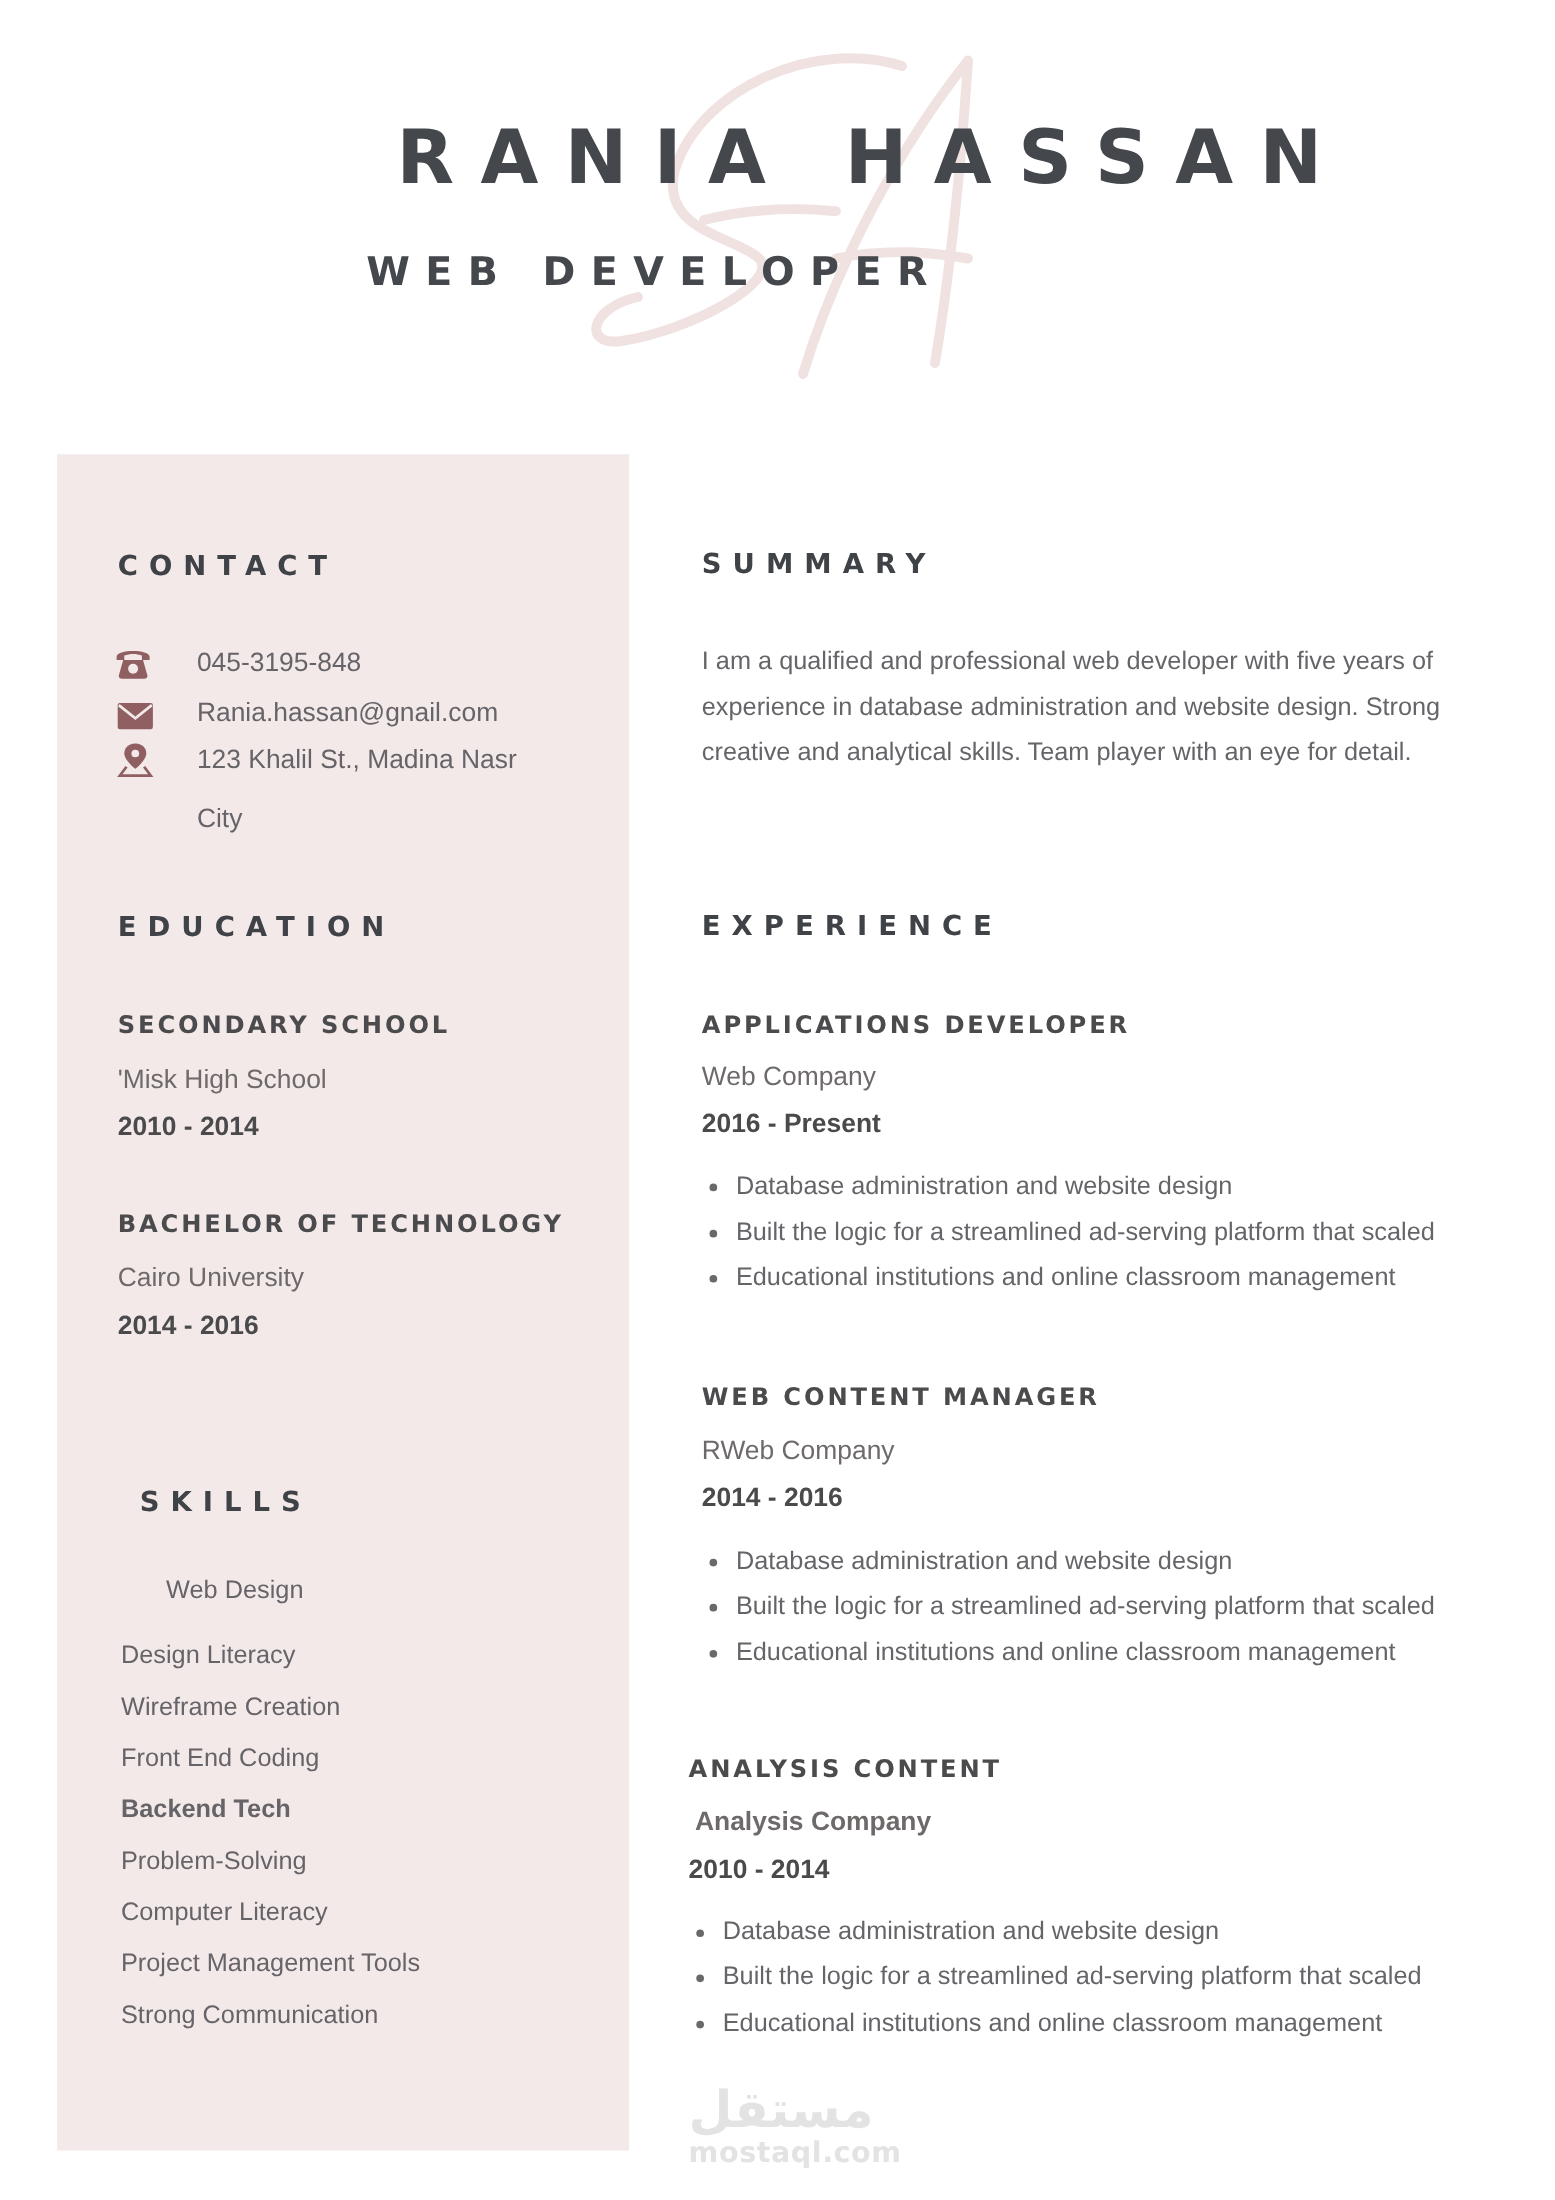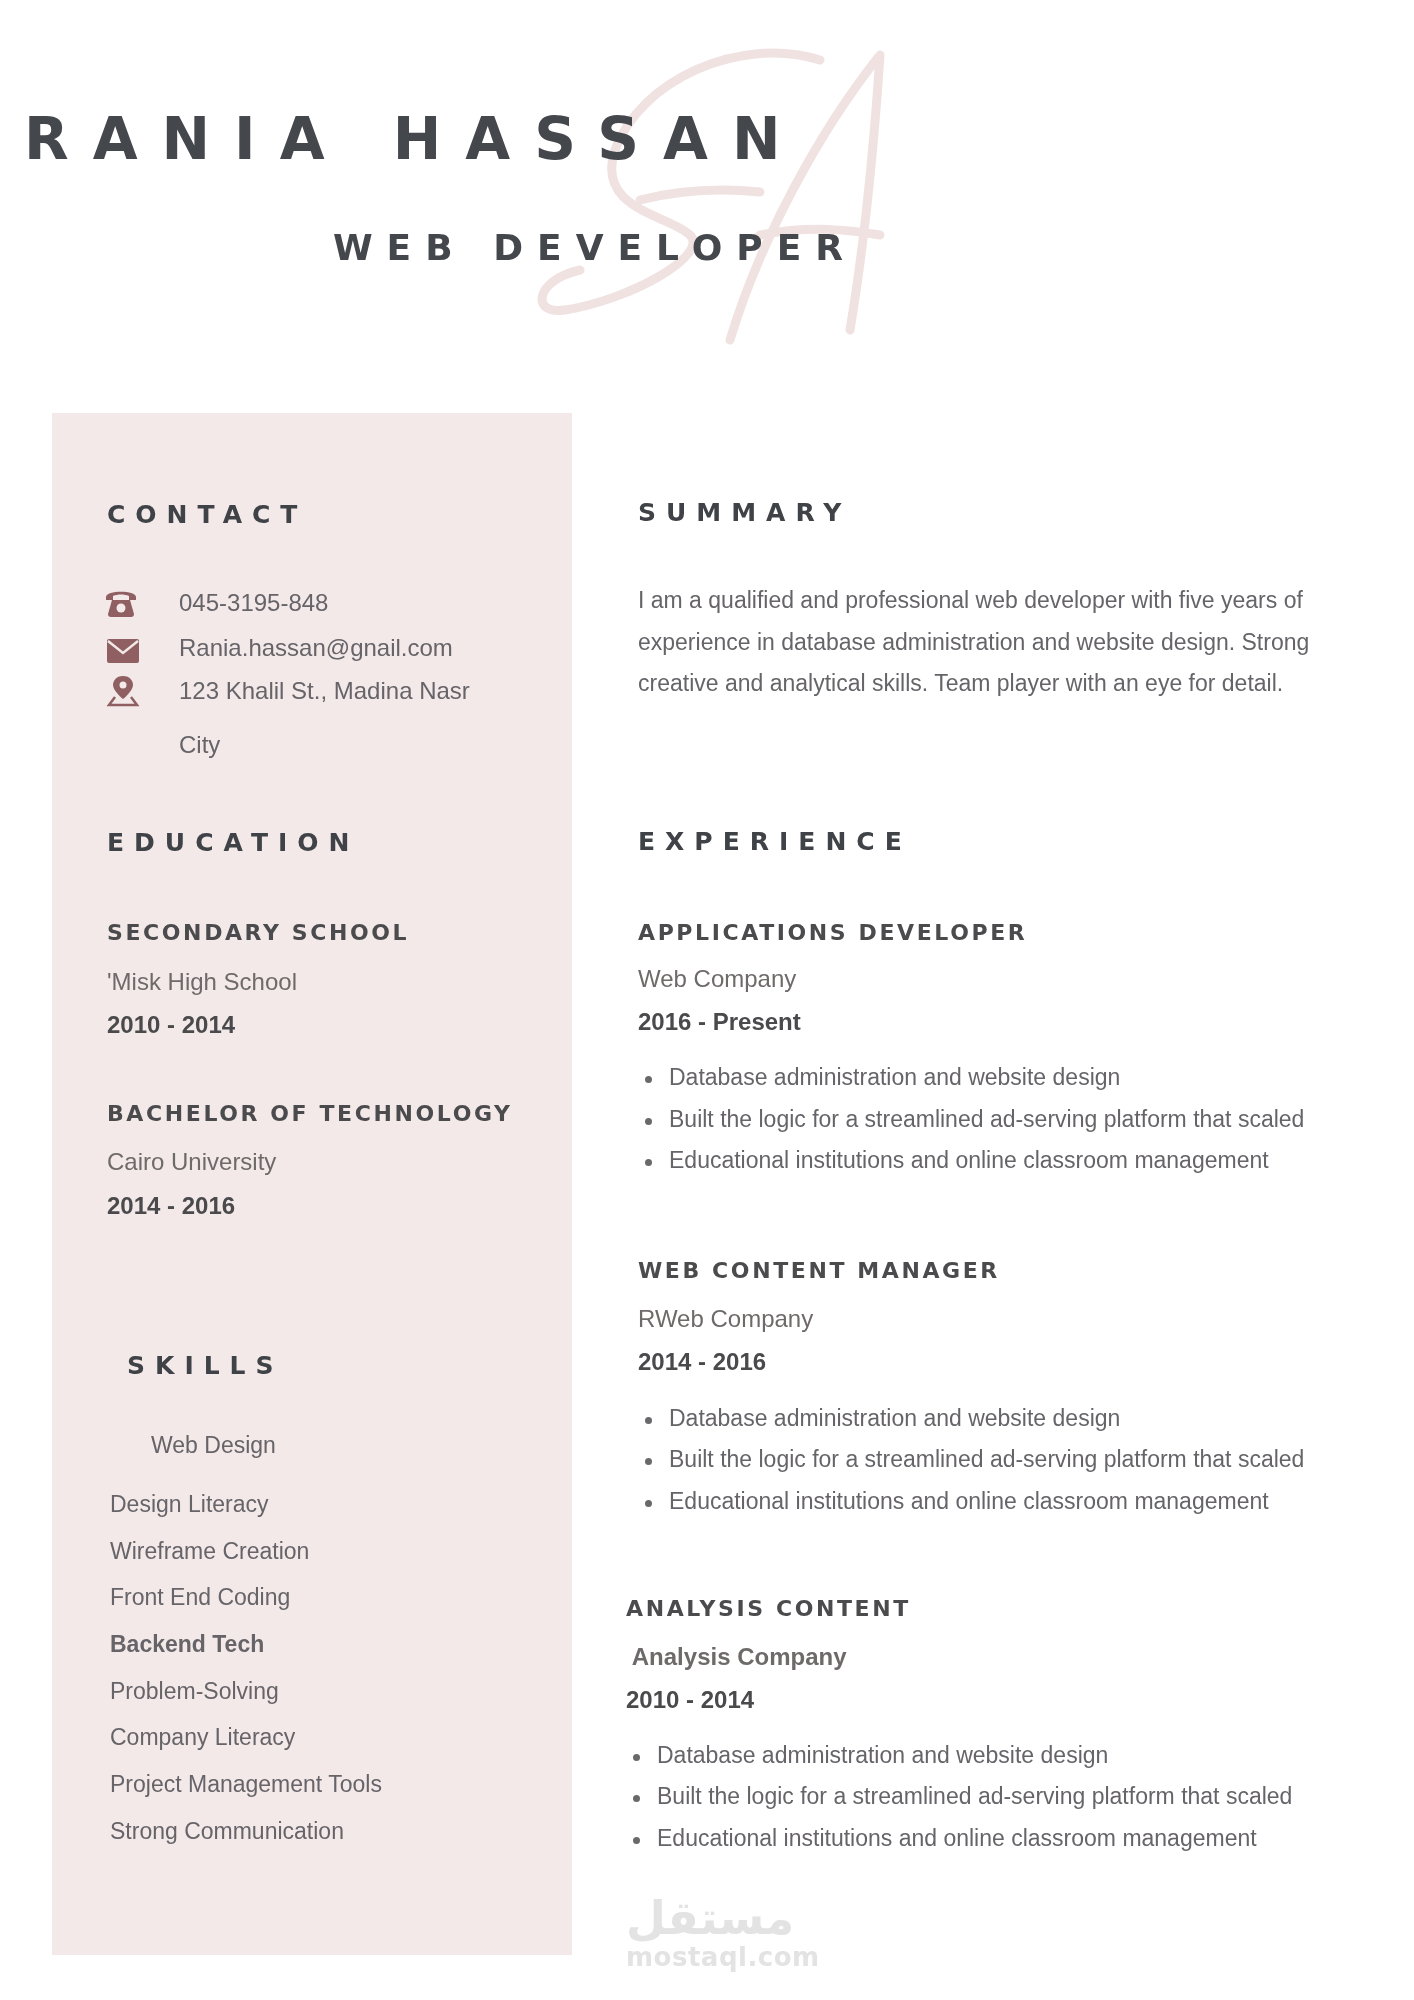--- a/index.html
+++ b/index.html
@@ -8,23 +8,23 @@
     background:#ffffff;
     font-family:"Liberation Sans", sans-serif;
     color:#4a4d52;
   }
   .abs { position:absolute; }
   .monogram {
     position:absolute; left:520px; top:40px; width:430px; height:320px;
     pointer-events:none;
   }
   .name {
-    position:absolute; left:0; width:1226px; top:110px; text-align:left;
+    position:absolute; left:0; width:1226px; top:110px; text-align:right;
     font-family:"DejaVu Sans", sans-serif; font-weight:bold;
-    font-size:58px; letter-spacing:24px; color:#44474c; line-height:1;
+    font-size:68px; letter-spacing:24px; color:#44474c; line-height:1;
     padding-left:24px; box-sizing:border-box;
   }
   .title {
     position:absolute; left:0; width:1176px; top:230px; text-align:center;
     font-family:"DejaVu Sans", sans-serif; font-weight:bold;
     font-size:36px; letter-spacing:14px; color:#44474c; line-height:1;
     padding-left:14px; box-sizing:border-box;
   }
   .panel {
     position:absolute; left:52px; top:413px; width:520px; height:1542px;
@@ -116,21 +116,21 @@
 <div class="t-date" style="left:107px;top:1194px;">2014 - 2016</div>
 
 <div class="h-section" style="left:107px;top:1353px;margin-left:20px;">SKILLS</div>
 
 <div class="t-body" style="left:110px;top:1434px;margin-left:41px;">Web Design</div>
 <div class="t-body" style="left:110px;top:1493px;">Design Literacy</div>
 <div class="t-body" style="left:110px;top:1540px;">Wireframe Creation</div>
 <div class="t-body" style="left:110px;top:1586px;">Front End Coding</div>
 <div class="t-body" style="left:110px;top:1633px;font-weight:bold;">Backend Tech</div>
 <div class="t-body" style="left:110px;top:1680px;">Problem-Solving</div>
-<div class="t-body" style="left:110px;top:1726px;">Company Literacy</div>
+<div class="t-body" style="left:110px;top:1726px;">Computer Literacy</div>
 <div class="t-body" style="left:110px;top:1773px;">Project Management Tools</div>
 <div class="t-body" style="left:110px;top:1820px;">Strong Communication</div>
 
 <div class="h-section" style="left:638px;top:500px;">SUMMARY</div>
 <div class="t-body" style="left:638px;top:589px;">I am a qualified and professional web developer with five years of</div>
 <div class="t-body" style="left:638px;top:631px;">experience in database administration and website design. Strong</div>
 <div class="t-body" style="left:638px;top:672px;">creative and analytical skills. Team player with an eye for detail.</div>
 
 <div class="h-section" style="left:638px;top:829px;">EXPERIENCE</div>
 

